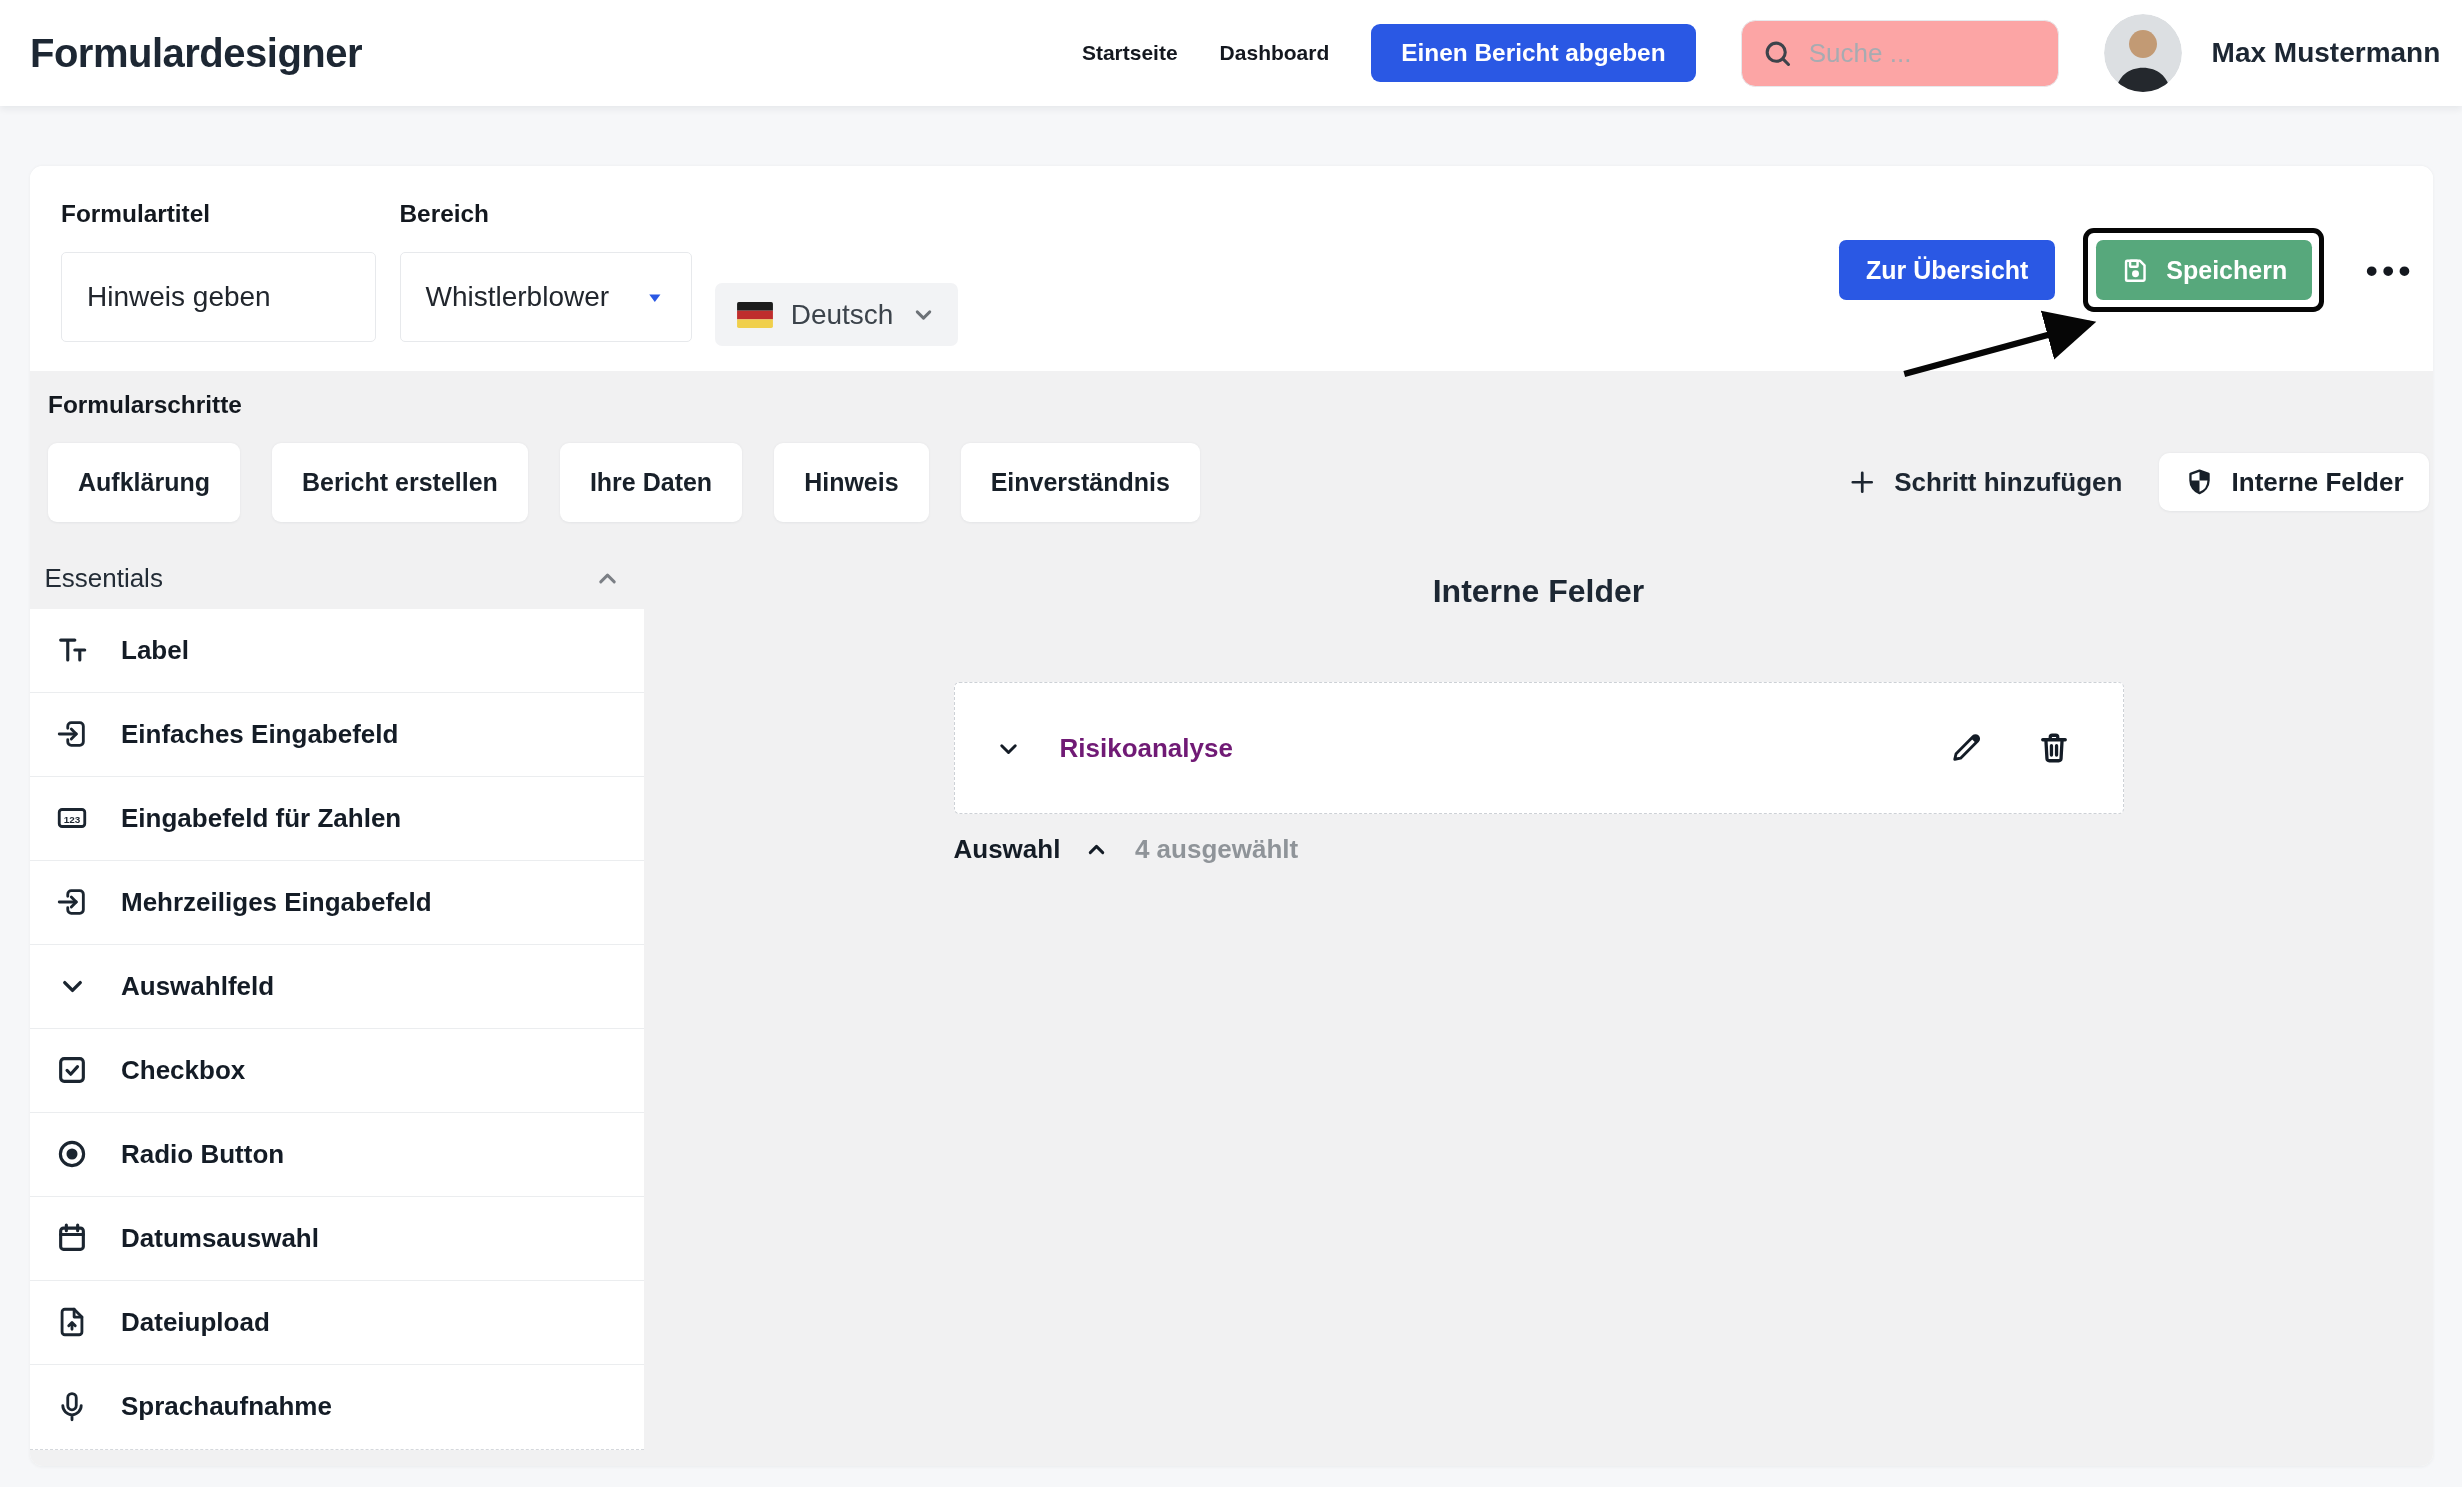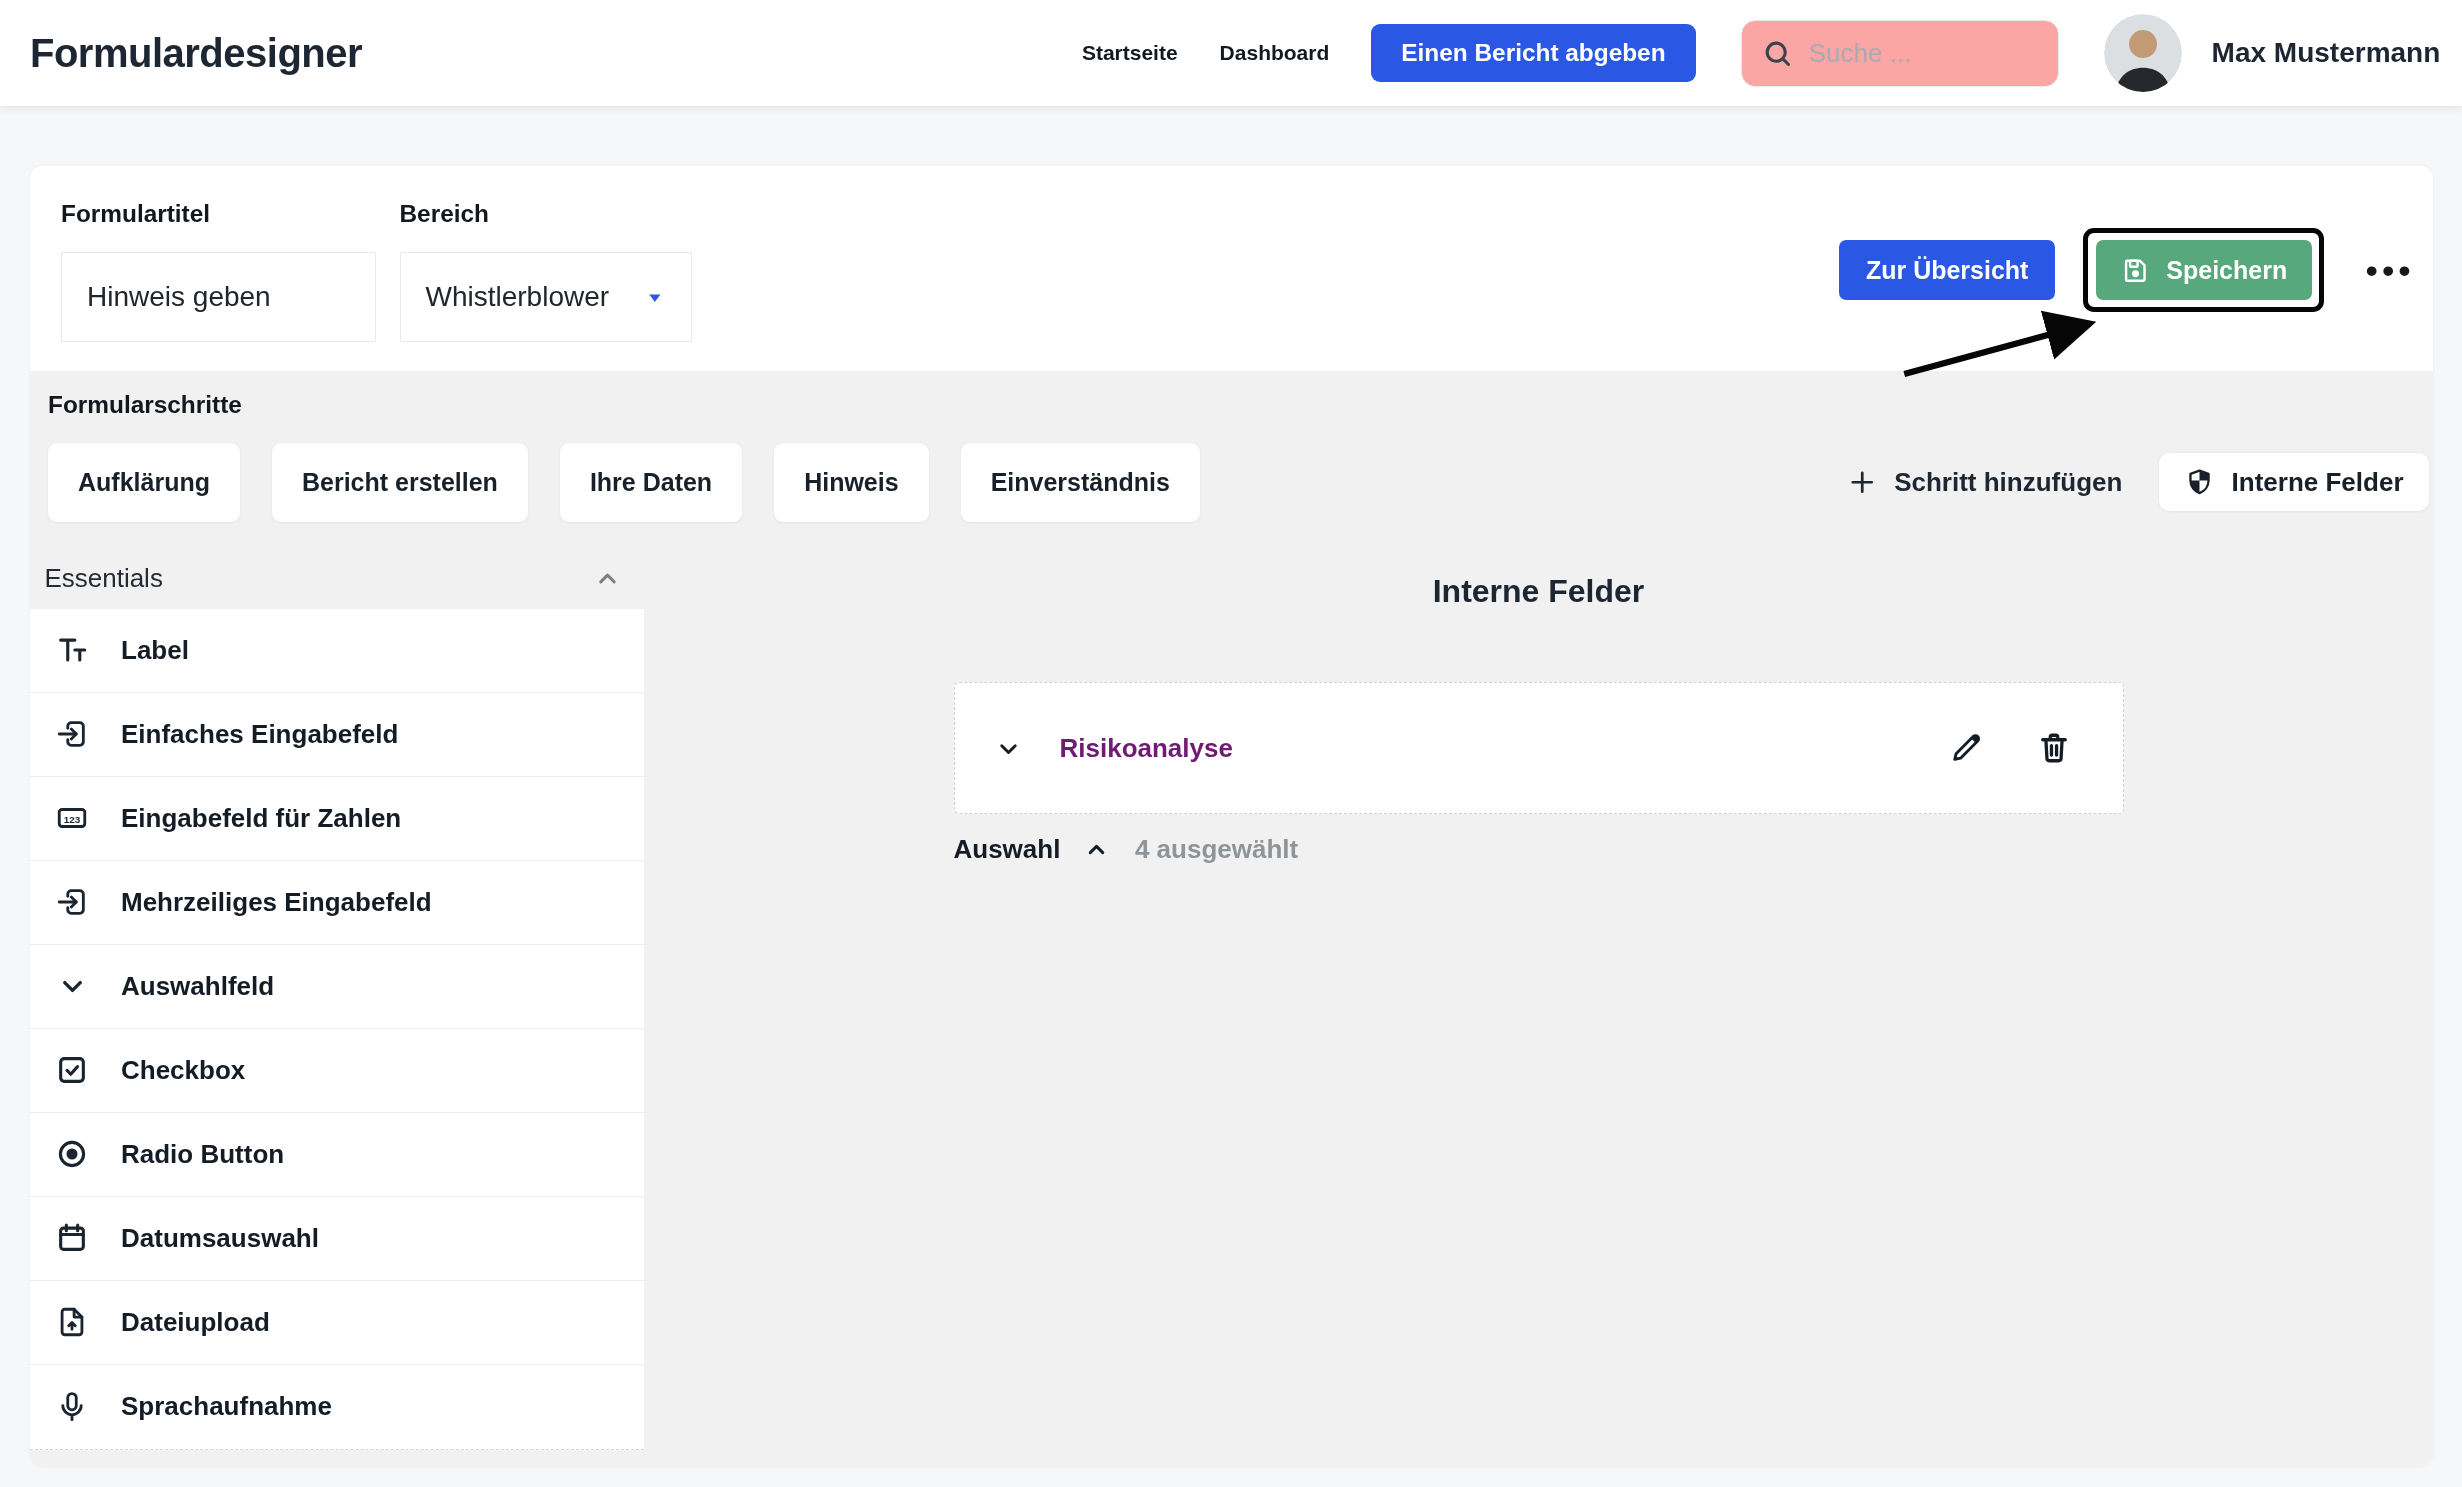--- a/index.html
+++ b/index.html
@@ -25,21 +25,21 @@
 
   
   .card { position:relative; margin:60px 30px 0; width:2403px; height:1300px; background:#fff;
           border-radius:12.6px; overflow:hidden; box-shadow:0 0.9px 3.6px rgba(20,30,45,.05); }
 
   
   .toolbar { position:relative; height:205px; background:#fff; padding:34px 0 0 31px; }
   .fields { display:flex; align-items:flex-start; }
   .field { display:flex; flex-direction:column; margin-right:23.5px; }
   .f-label { font-size:24.4px; font-weight:700; color:#13181f; margin-bottom:24.4px; }
-  .f-box { display:flex; align-items:center; height:90px; border:1.8px solid #e7e9ec; border-radius:0;
+  .f-box { display:flex; align-items:center; height:90px; border:1.8px solid #e7e9ec; border-radius:5px;
            background:#fff; font-size:28px; color:#21262d; padding:0 25px; }
   .f-box input { border:none; outline:none; font-size:28px; font-family:inherit; color:#21262d; width:262px; background:transparent; }
   .select-box { width:292px; justify-content:space-between; cursor:pointer; }
   .lang-col { display:flex; flex-direction:column; }
   .lang-chip { margin-top:83px; display:flex; align-items:center; height:63px; padding:0 21.7px;
                background:#f2f3f5; border-radius:7.2px; cursor:pointer; }
   .flag { width:36px; height:26px; border-radius:1.8px; overflow:hidden; margin-right:18px; flex:0 0 auto; }
   .lang-chip .lang-txt { font-size:28px; color:#3c434b; margin-right:18px; }
   .right-controls { position:absolute; top:62px; right:18px; display:flex; align-items:center; height:84px; }
   .btn-blue { display:flex; align-items:center; height:60px; padding:0 27px; border-radius:7.2px;
@@ -135,20 +135,35 @@
         </div>
         <div class="field">
           <div class="f-label">Bereich</div>
           <div class="f-box select-box">
             <span>Whistlerblower</span>
             <svg width="21.7" height="21.7" viewBox="0 0 24 24">
                 <path d="M12 16.5 5.8 8.4h12.4z" fill="#2a58e4"></path>
               </svg>
           </div>
         </div>
+        <div class="lang-col">
+          <div class="lang-chip">
+            <span class="flag">
+              <svg width="36" height="26" viewBox="0 0 40 29">
+                  <rect width="40" height="9.7" y="0" fill="#1c1c1c"></rect>
+                  <rect width="40" height="9.7" y="9.7" fill="#bf2d2d"></rect>
+                  <rect width="40" height="9.6" y="19.4" fill="#f0cf4c"></rect>
+                </svg>
+            </span>
+            <span class="lang-txt">Deutsch</span>
+            <svg width="25" height="25" viewBox="0 0 24 24" fill="none" stroke="#6d7277" stroke-width="2.8" stroke-linecap="round" stroke-linejoin="round">
+                <path d="m6 9.5 6 6 6-6"></path>
+              </svg>
+          </div>
+        </div>
       </div>
 
       <div class="right-controls">
         <div class="btn-blue">Zur Übersicht</div>
         <div class="save-wrap">
           <div class="btn-green">
             <svg width="31" height="31" viewBox="0 0 24 24" fill="none" stroke="#ffffff" stroke-width="1.9" stroke-linecap="round" stroke-linejoin="round">
                 <path d="M5.5 4.5h10L19 8v11a.9.9 0 0 1-.9.9H5.5a.8.8 0 0 1-.8-.8V5.3a.8.8 0 0 1 .8-.8z"></path>
                 <rect x="7.8" y="4.5" width="5.8" height="4.6" rx=".6"></rect>
                 <circle cx="12" cy="14.6" r="2.7" fill="#ffffff" stroke="none"></circle>

